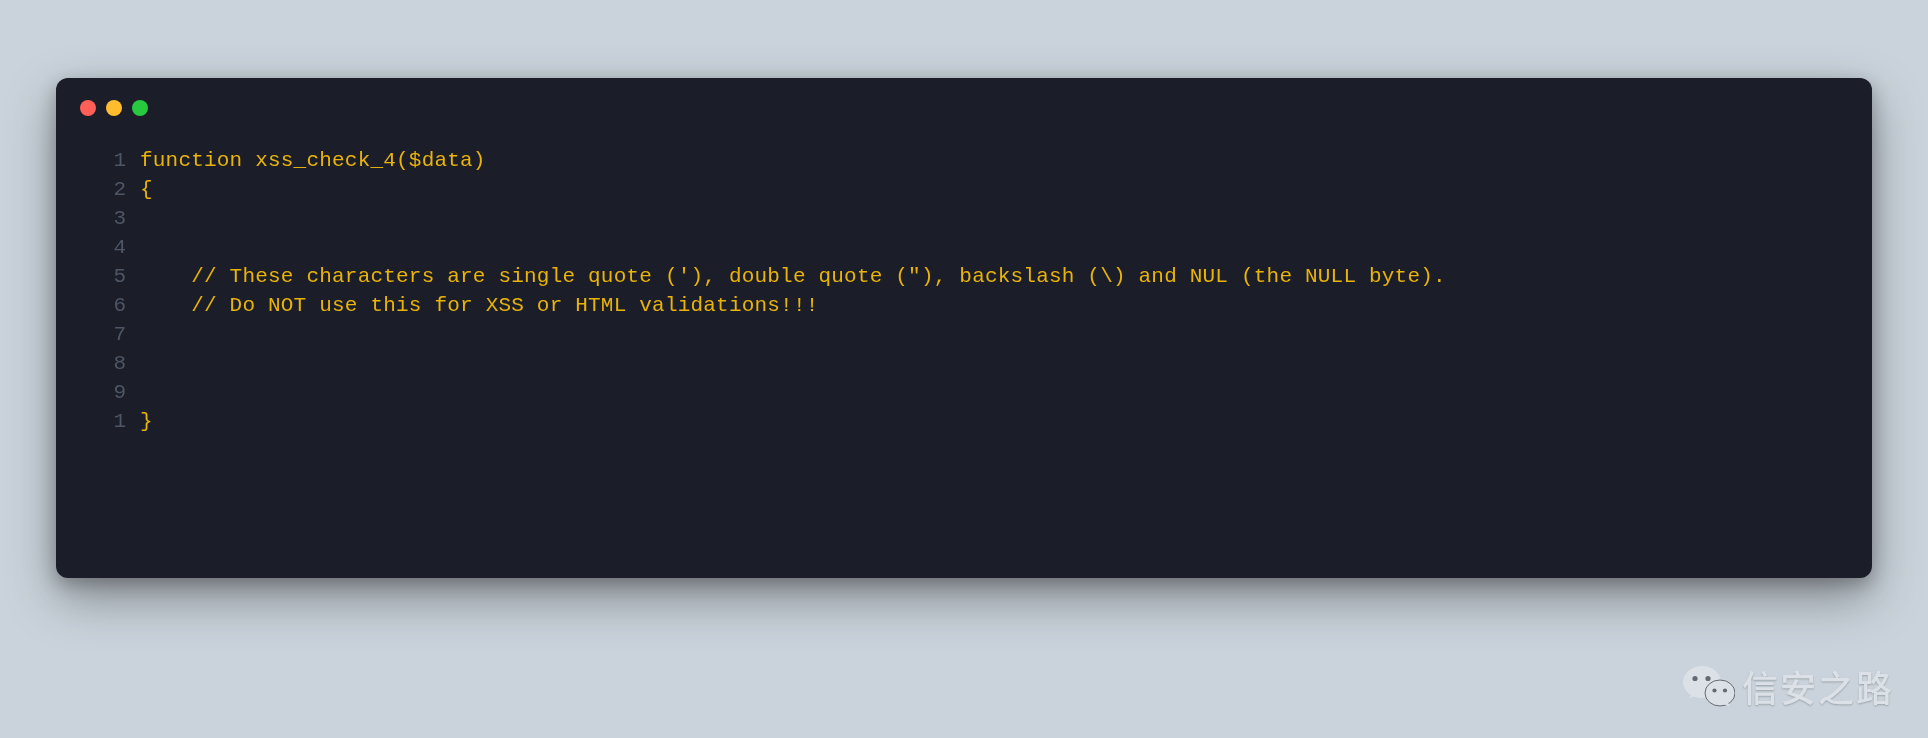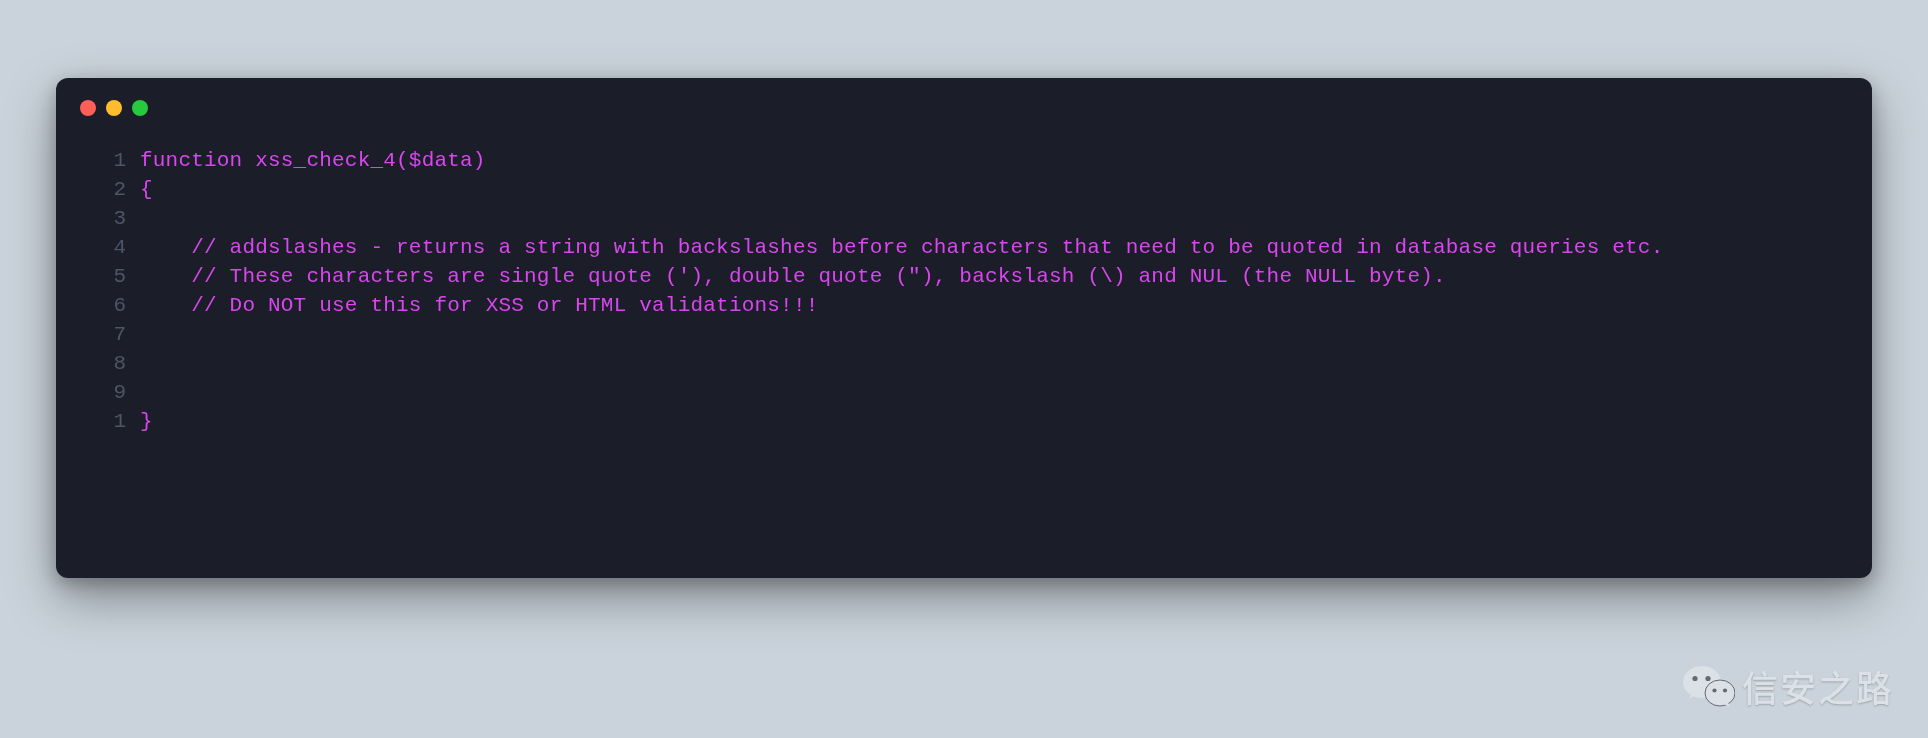--- a/index.html
+++ b/index.html
@@ -48,21 +48,21 @@
   }
   .gutter {
     width: 56px;
     text-align: right;
     color: #4d5566;
     padding-right: 14px;
     user-select: none;
     flex: 0 0 56px;
   }
   .code {
-    color: #d946ef;
+    color: #eab308;
     font-weight: 300;
     letter-spacing: 0.2px;
   }
   .watermark {
     position: absolute;
     right: 34px;
     bottom: 26px;
     display: flex;
     align-items: center;
     gap: 7px;
@@ -84,21 +84,21 @@
 <div class="editor-window">
   <div class="traffic-lights">
     <span class="dot red"></span>
     <span class="dot yellow"></span>
     <span class="dot green"></span>
   </div>
   <div class="code-area">
     <div class="line"><span class="gutter">1</span><span class="code">function xss_check_4($data)</span></div>
     <div class="line"><span class="gutter">2</span><span class="code">{</span></div>
     <div class="line"><span class="gutter">3</span><span class="code"></span></div>
-    <div class="line"><span class="gutter">4</span><span class="code">    // addslashes - returns a string with backslashes before characters that need to be quoted in database queries etc.</span></div>
+    <div class="line"><span class="gutter">4</span></div>
     <div class="line"><span class="gutter">5</span><span class="code">    // These characters are single quote ('), double quote ("), backslash (\) and NUL (the NULL byte).</span></div>
     <div class="line"><span class="gutter">6</span><span class="code">    // Do NOT use this for XSS or HTML validations!!!</span></div>
     <div class="line"><span class="gutter">7</span><span class="code"></span></div>
     <div class="line"><span class="gutter">8</span></div>
     <div class="line"><span class="gutter">9</span><span class="code"></span></div>
     <div class="line"><span class="gutter">1</span><span class="code">}</span></div>
   </div>
 </div>
 
 <div class="watermark">

